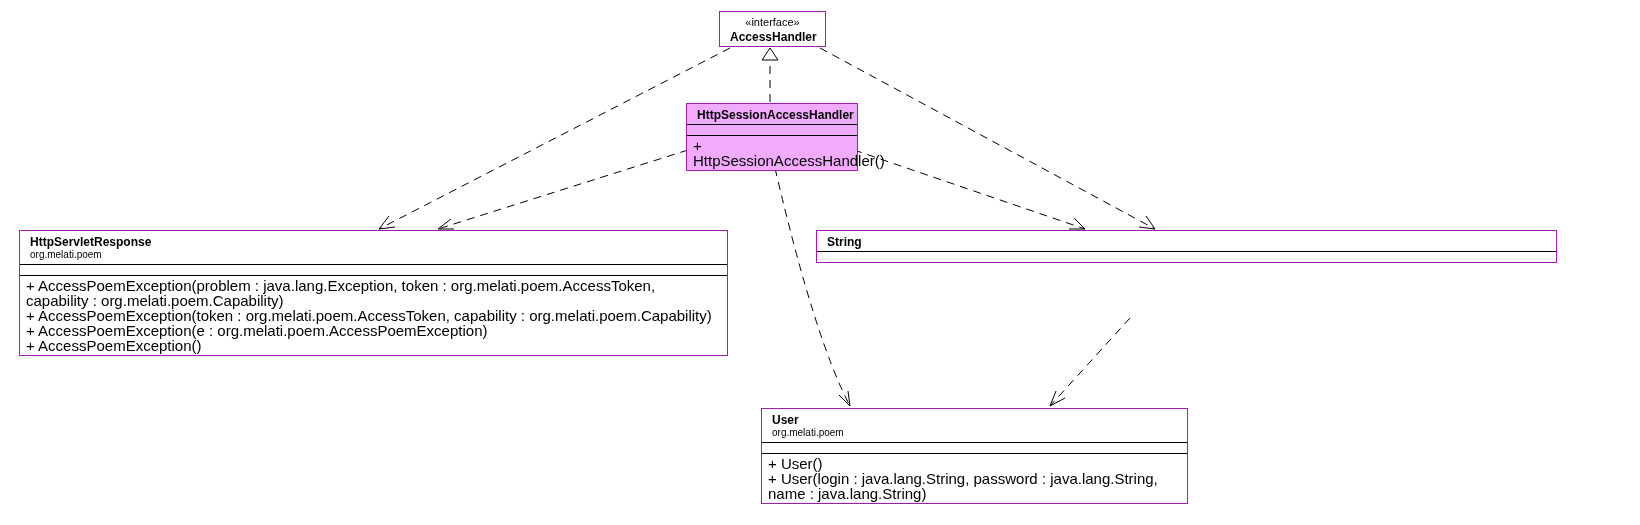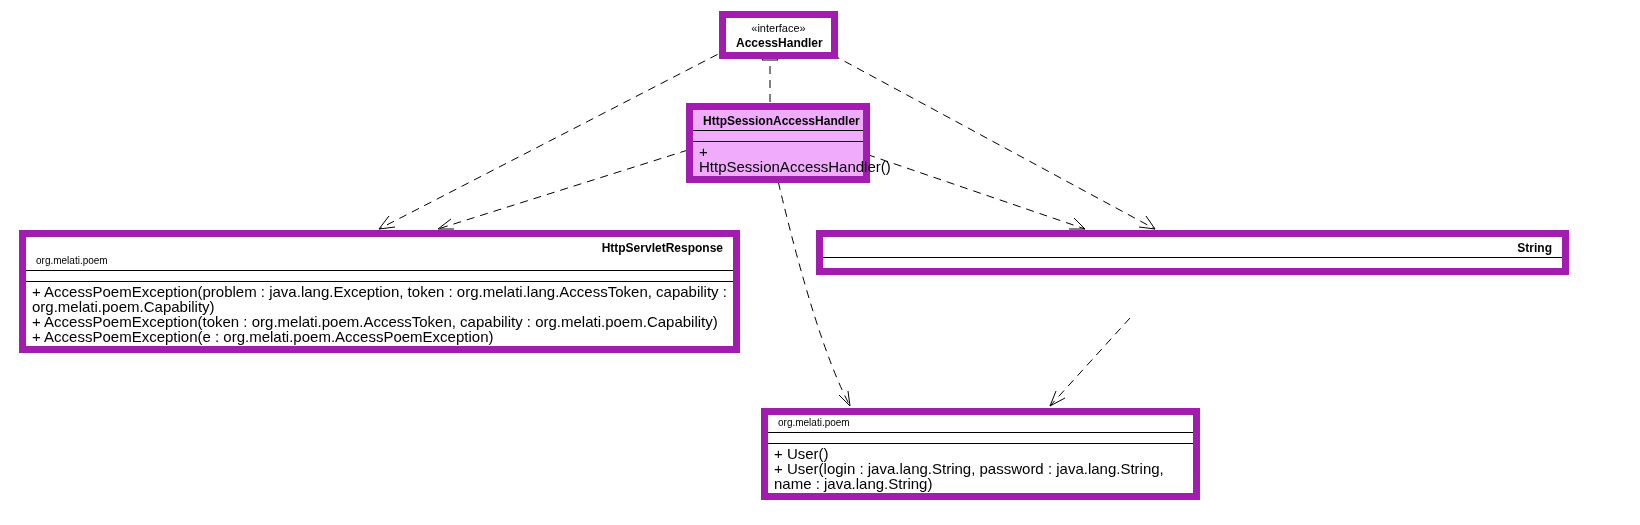--- a/index.html
+++ b/index.html
@@ -1,21 +1,21 @@
 <!DOCTYPE html>
 <html><head>
 <meta charset="utf-8">
 <style>
   html,body{margin:0;padding:0;background:#fff;font-family:Helvetica,Arial,sans-serif;color:#000}
   body{width:1640px;height:525px;position:relative;overflow:hidden}
-  .uml-box{position:absolute;border:7px solid #a21caf;background:#fff}
+  .uml-box{position:absolute;border:1px solid #a21caf;background:#fff}
   .uml-box.focus{background:#f0abfc}
   .uml-section{border-top:1px solid #000;padding:2px 6px}
   .uml-section.first{border-top:none}
-  .uml-class-name{font-size:12px;font-weight:bold;text-align:right;padding:2px 4px 0 4px}
+  .uml-class-name{font-size:12px;font-weight:bold;text-align:left;padding:2px 4px 0 4px}
   .uml-pkg{font-size:10px;text-align:left;padding:0 4px 2px 4px}
   .uml-stereo{font-size:11px;text-align:center;padding-top:2px}
   .uml-attr{font-size:15px;line-height:15px}
   .uml-section.empty{height:10px;padding:0}
   .rel{position:absolute;overflow:visible}
   .rel line{stroke:#000;stroke-width:1;stroke-dasharray:8,6}
   .rel path{stroke:#000;stroke-width:1;fill:none}
   .rel path.hollow{fill:#fff}
 </style>
 </head>
@@ -62,35 +62,37 @@
   </div>
 </div>
 
 <div class="uml-box" style="left:19px;top:230px;width:707px">
   <div class="uml-section first">
     <div class="uml-class-name">HttpServletResponse</div>
     <div class="uml-pkg">org.melati.poem</div>
   </div>
   <div class="uml-section empty"></div>
   <div class="uml-section">
-    <div class="uml-attr">+ AccessPoemException(problem : java.lang.Exception, token : org.melati.lang.AccessToken, capability : org.melati.poem.Capability)</div>
+    <div class="uml-attr">+ AccessPoemException(problem : java.lang.Exception, token : org.melati.poem.AccessToken, capability : org.melati.poem.Capability)</div>
     <div class="uml-attr">+ AccessPoemException(token : org.melati.poem.AccessToken, capability : org.melati.poem.Capability)</div>
     <div class="uml-attr">+ AccessPoemException(e : org.melati.poem.AccessPoemException)</div>
+    <div class="uml-attr">+ AccessPoemException()</div>
   </div>
 </div>
 
 <div class="uml-box" style="left:816px;top:230px;width:739px">
   <div class="uml-section first">
     <div class="uml-class-name">String</div>
   </div>
   <div class="uml-section empty"></div>
 </div>
 
 <div class="uml-box" style="left:761px;top:408px;width:425px">
   <div class="uml-section first">
+    <div class="uml-class-name">User</div>
     <div class="uml-pkg">org.melati.poem</div>
   </div>
   <div class="uml-section empty"></div>
   <div class="uml-section">
     <div class="uml-attr">+ User()</div>
     <div class="uml-attr">+ User(login : java.lang.String, password : java.lang.String, name : java.lang.String)</div>
   </div>
 </div>
 
 </body></html>

